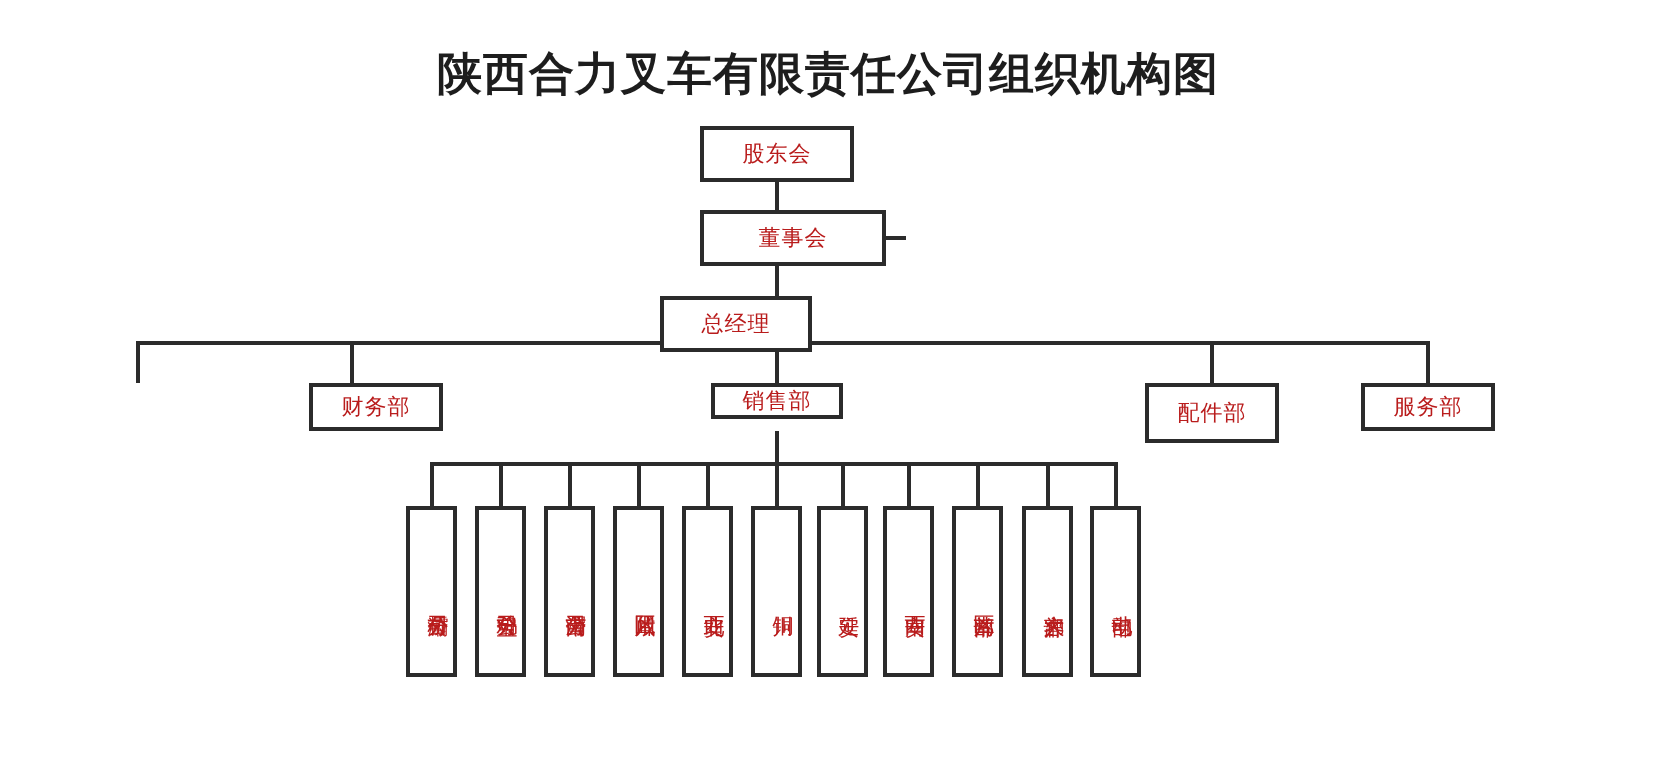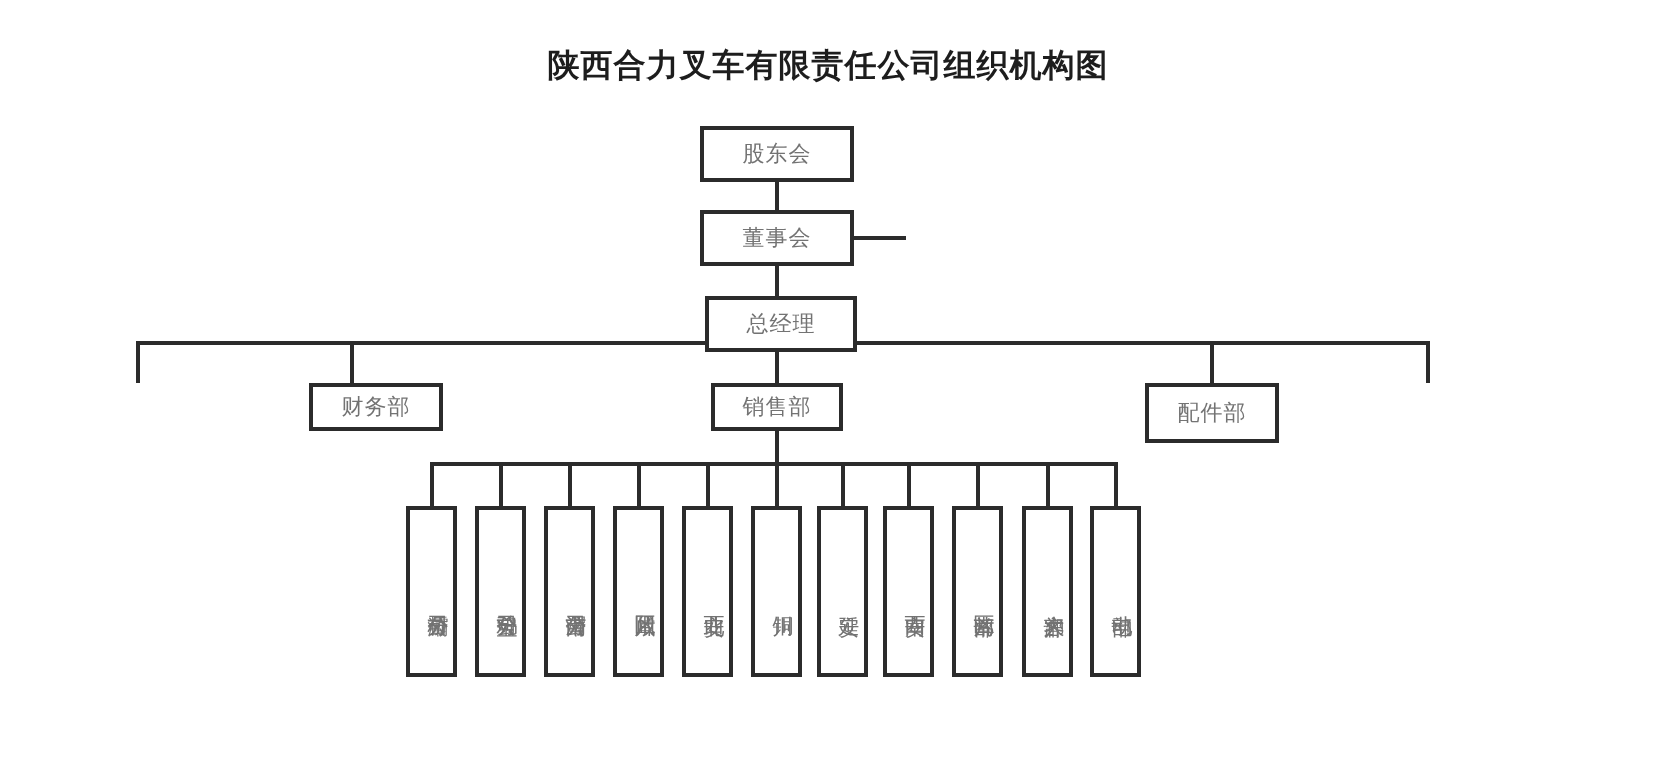--- a/index.html
+++ b/index.html
@@ -18,37 +18,37 @@
     overflow: hidden;
   }
   .title {
     position: absolute;
     left: 0;
     top: 44px;
     width: 1656px;
     text-align: center;
     font-family: "Liberation Sans", "DejaVu Sans", sans-serif;
     font-weight: bold;
-    font-size: 32px;
+    font-size: 45px;
     letter-spacing: 1px;
     color: #1d1d1d;
     white-space: nowrap;
   }
   
   .ln {
     position: absolute;
     background: #2b2b2b;
   }
   
   .box {
     position: absolute;
     box-sizing: border-box;
     border: 4px solid #2b2b2b;
     background: #ffffff;
-    color: #737373;
+    color: #b91c1c;
     display: flex;
     align-items: center;
     justify-content: center;
     font-size: 22px;
     letter-spacing: 1px;
     white-space: nowrap;
     z-index: 3;
   }
   .box.vert {
     font-size: 21px;
@@ -66,40 +66,41 @@
 <body>
 
 <div id="canvas">
 
   <div class="title">陕西合力叉车有限责任公司组织机构图</div>
 
   <div class="box" style="left:700px; top:126px; width:154px; height:56px;">股东会</div>
 
   <div class="ln" style="left:775px; top:182px; width:4px; height:28px;"></div>
 
-  <div class="box" style="left:700px; top:210px; width:154px; height:56px;">董事会</div>
+  <div class="box" style="left:700px; top:210px; width:186px; height:56px;">董事会</div>
 
   <div class="ln" style="left:854px; top:236px; width:52px; height:4px;"></div>
 
 
   <div class="ln" style="left:775px; top:266px; width:4px; height:30px;"></div>
 
-  <div class="box" style="left:705px; top:296px; width:152px; height:56px;">总经理</div>
+  <div class="box" style="left:660px; top:296px; width:152px; height:56px;">总经理</div>
 
   <div class="ln" style="left:136px; top:341px; width:1294px; height:4px; z-index:1;"></div>
 
   <div class="ln" style="left:136px; top:341px; width:4px; height:42px;"></div>
   <div class="ln" style="left:350px; top:341px; width:4px; height:42px;"></div>
   <div class="ln" style="left:775px; top:352px; width:4px; height:31px; z-index:1;"></div>
   <div class="ln" style="left:1210px; top:341px; width:4px; height:42px;"></div>
   <div class="ln" style="left:1426px; top:341px; width:4px; height:42px;"></div>
 
   <div class="box" style="left:285px; top:383px; width:134px; height:48px;margin-left:24px;">财务部</div>
-  <div class="box" style="left:711px; top:383px; width:132px; height:48px;">销售部</div>
+  <div class="box" style="left:711px; top:383px; width:132px; height:36px;">销售部</div>
   <div class="box" style="left:1145px; top:383px; width:134px; height:60px;">配件部</div>
+  <div class="box" style="left:1361px; top:383px; width:134px; height:48px;">服务部</div>
 
   <div class="ln" style="left:775px; top:431px; width:4px; height:35px;"></div>
   <div class="ln" style="left:430px; top:462px; width:688px; height:4px;"></div>
 
   <div class="ln" style="left:430px; top:462px; width:4px; height:44px;"></div>
   <div class="ln" style="left:499px; top:462px; width:4px; height:44px;"></div>
   <div class="ln" style="left:568px; top:462px; width:4px; height:44px;"></div>
   <div class="ln" style="left:637px; top:462px; width:4px; height:44px;"></div>
   <div class="ln" style="left:706px; top:462px; width:4px; height:44px;"></div>
   <div class="ln" style="left:775px; top:462px; width:4px; height:44px;"></div>

